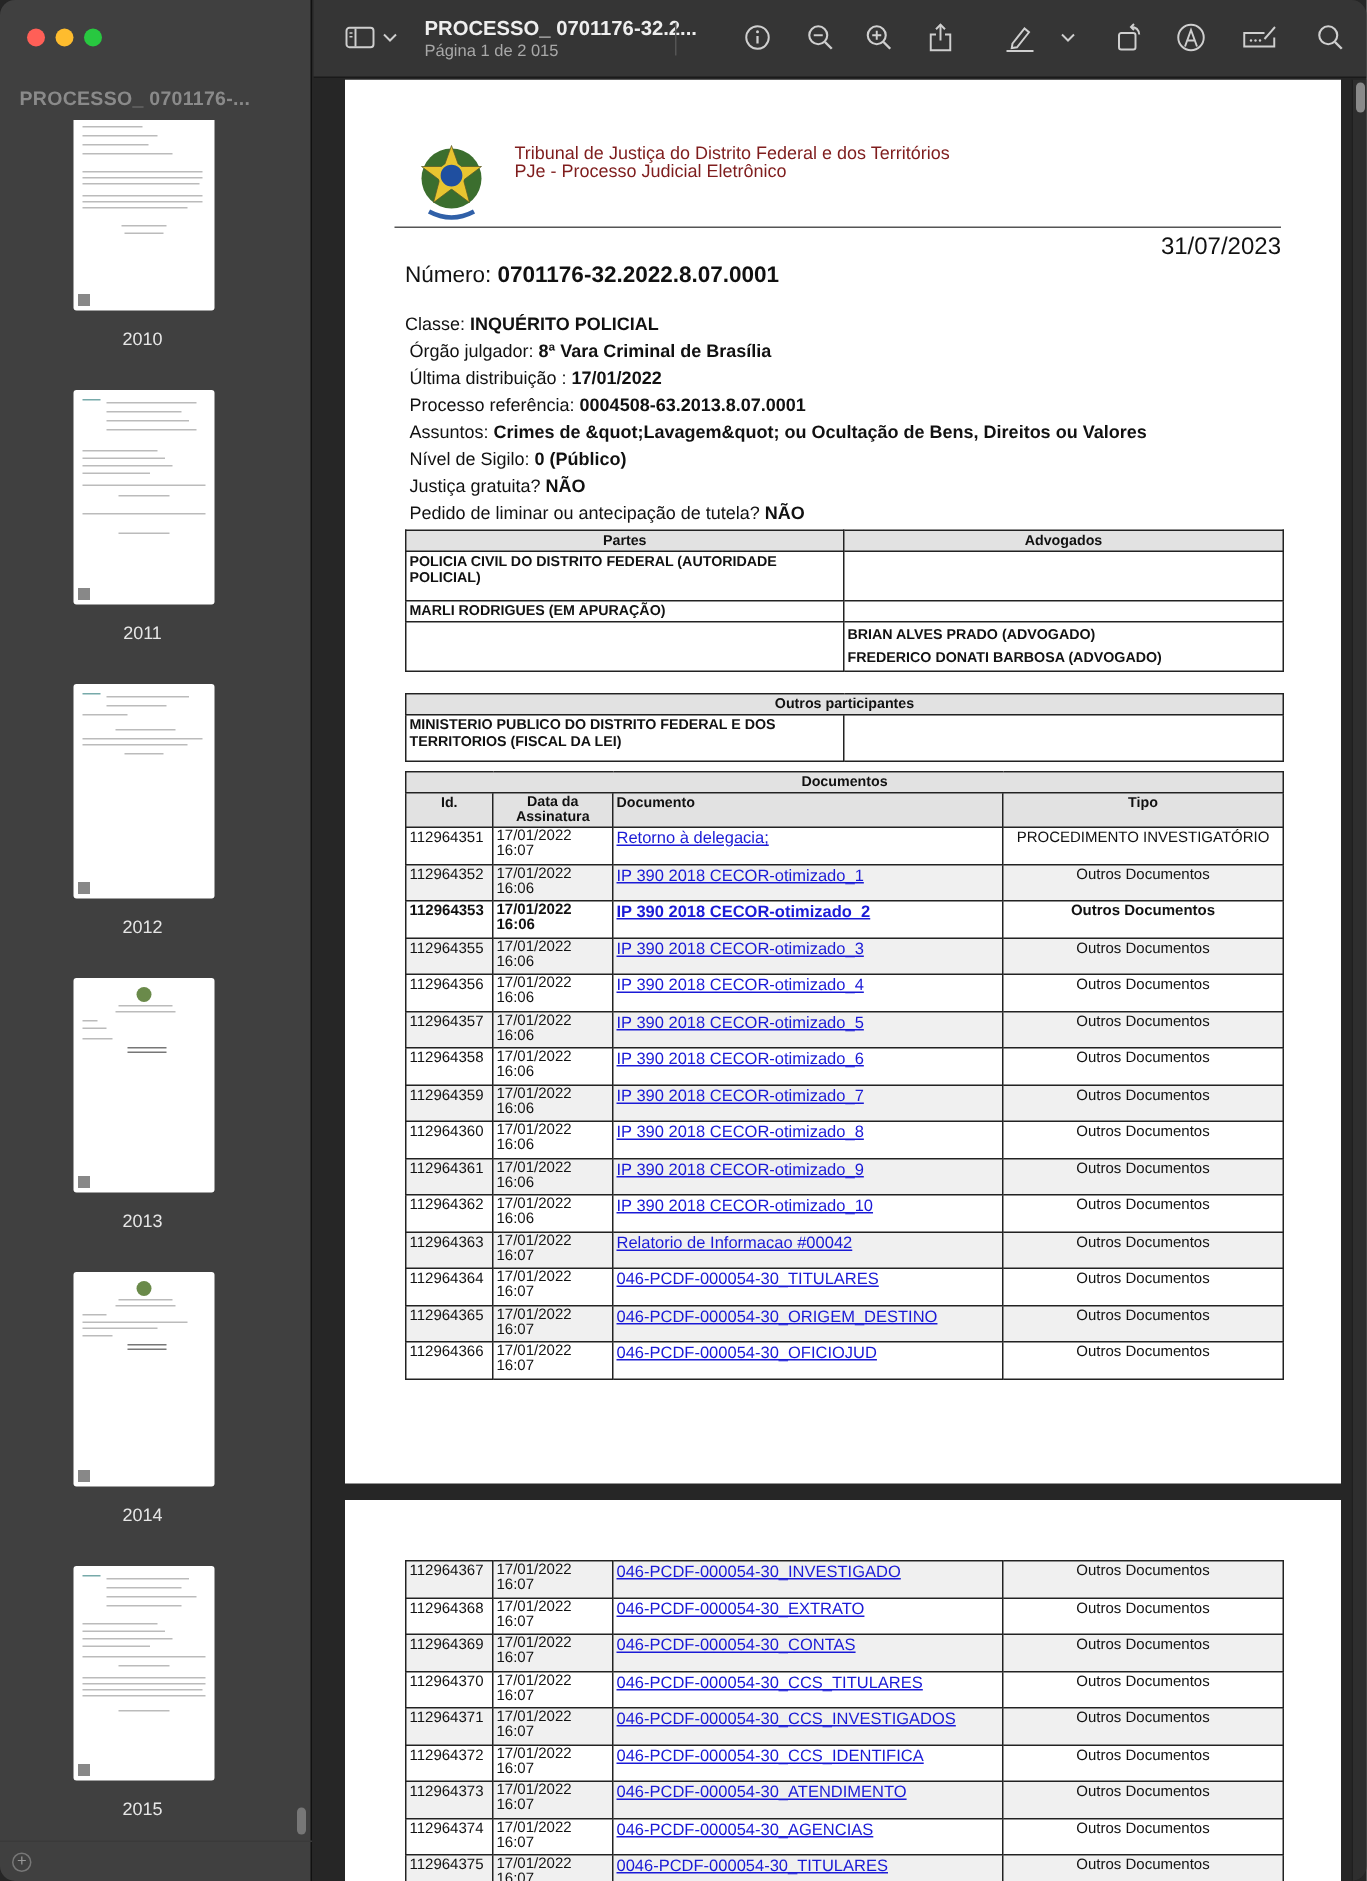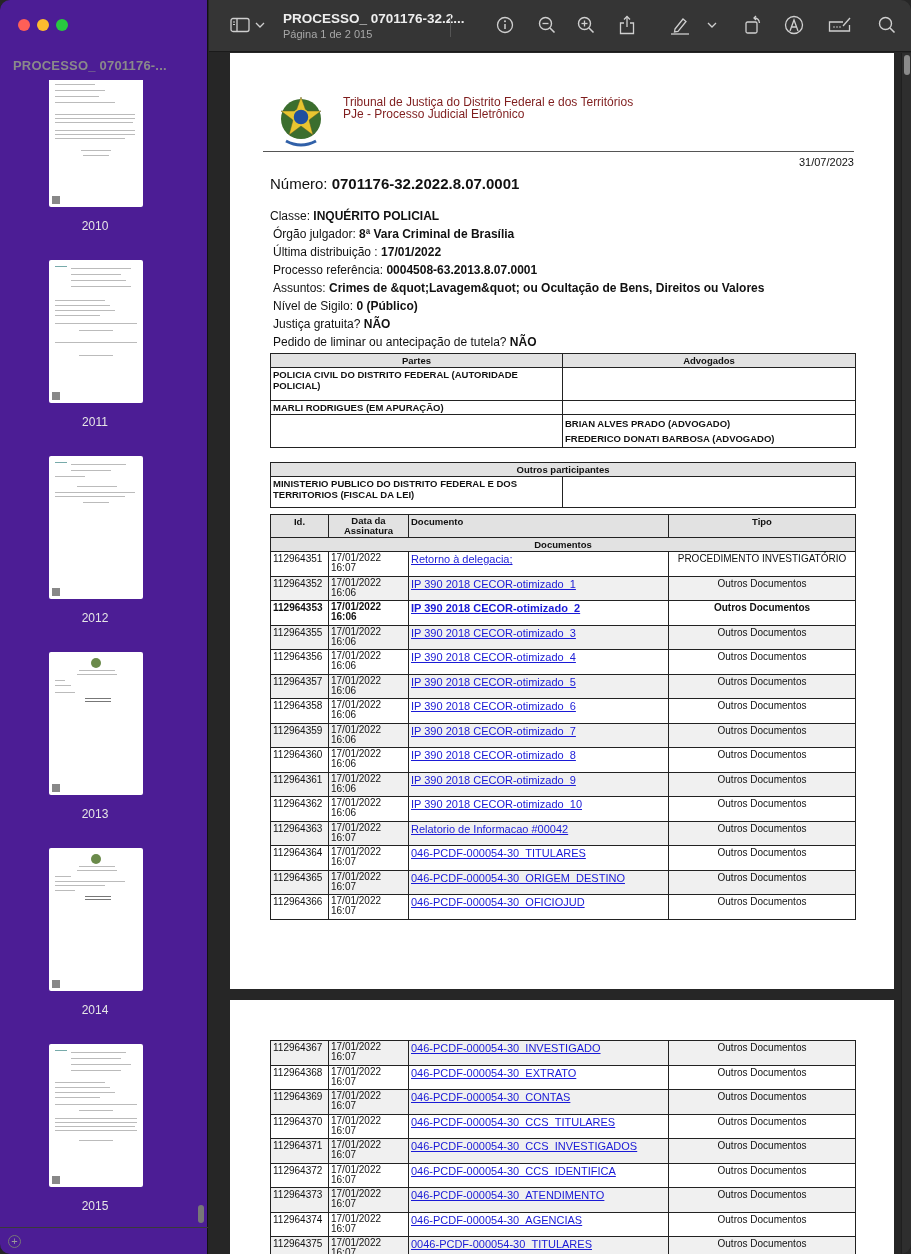--- a/index.html
+++ b/index.html
@@ -1,19 +1,19 @@
 <!DOCTYPE html>
 <html><head>
 <meta charset="utf-8">
 <style>
 *{box-sizing:border-box;margin:0;padding:0}
 html,body{width:911px;height:1254px;overflow:hidden;background:#262626;font-family:"Liberation Sans",sans-serif}
 .win{position:relative;width:911px;height:1254px;background:#262626;border-radius:10px;overflow:hidden}
 
-.sidebar{position:absolute;left:0;top:0;width:208px;height:1254px;background:#4c1d95;border-right:1px solid #111}
+.sidebar{position:absolute;left:0;top:0;width:208px;height:1254px;background:#404040;border-right:1px solid #111}
 .traffic{position:absolute;top:19px;left:18px;display:flex;gap:7px}
 .traffic span{width:12px;height:12px;border-radius:50%;display:block}
 .sb-title{position:absolute;top:58px;left:13px;color:#8a8a8a;font-size:13px;font-weight:bold;letter-spacing:.2px}
 .thumbs{position:absolute;top:80px;left:0;width:208px;height:1150px;overflow:hidden}
 .thumb{position:absolute;left:49px;width:94px;background:#fff;border-radius:2px}
 .thumb .ln{position:absolute;left:6px;height:1px;background:#bbb}
 .thumb .qr{position:absolute;left:3px;bottom:3px;width:8px;height:8px;background:#888}
 .thumb .seal{position:absolute;top:6px;left:42px;width:10px;height:10px;border-radius:50%;background:#6a8a4a}
 .tlabel{position:absolute;left:0;width:190px;text-align:center;color:#e6e6e6;font-size:12px}
 .sb-scroll{position:absolute;left:198px;top:1205px;width:6px;height:18px;border-radius:3px;background:#777}
@@ -29,21 +29,21 @@
 .content{position:absolute;left:209px;top:53px;width:702px;height:1201px;background:#262626;overflow:hidden}
 .vscroll{position:absolute;right:0;top:0;width:10px;height:1201px;background:#2e2e2e;border-left:1px solid #1f1f1f}
 .vscroll .thumbbar{position:absolute;left:2px;top:2px;width:6px;height:20px;border-radius:3px;background:#8a8a8a}
 .page{position:absolute;left:21px;width:664px;background:#fff}
 .page1{top:0;height:936px}
 .page2{top:947px;height:260px}
 .hdr{position:absolute;left:47px;top:40px}
 .seal-big{position:absolute;left:1px;top:0;width:46px;height:56px}
 .court{position:absolute;left:66px;top:3px;font-size:12px;color:#7f1d1d;line-height:12px;white-space:nowrap}
 .hr{position:absolute;left:33px;top:98px;width:591px;height:1px;background:#555}
-.date{position:absolute;right:40px;top:103px;font-size:11px;color:#111}
+.date{position:absolute;right:40px;top:103px;font-size:16px;color:#111}
 .numero{position:absolute;left:40px;top:122px;font-size:15px;color:#111}
 .numero b{font-weight:bold}
 .meta{position:absolute;left:40px;top:154px;font-size:12px;color:#111;line-height:18px}
 .meta div:not(:first-child){padding-left:3px}
 table.t{position:absolute;border-collapse:collapse;font-size:9.5px;color:#111;table-layout:fixed}
 table.t td, table.t th{border:1px solid #222;padding:1px 2px;vertical-align:top}
 table.t th{background:#e2e2e2;font-weight:bold;text-align:center}
 .bold{font-weight:bold}
 .alt{background:#f0f0f0}
 .ctr{text-align:center}
@@ -330,28 +330,28 @@
 
       <table class="t" id="docs-table" style="left:40px;top:461px;width:585px">
         <colgroup>
             <col style="width:58px">
             <col style="width:80px">
             <col style="width:260px">
             <col style="width:187px">
           </colgroup>
         <tbody>
             <tr>
+              <th colspan="4">Documentos</th>
+            </tr>
+        <tr>
           <th>Id.</th>
           <th style="line-height:10px">Data da Assinatura</th>
           <th style="text-align:left">Documento</th>
           <th>Tipo</th>
         </tr>
-        <tr>
-              <th colspan="4">Documentos</th>
-            </tr>
         </tbody>
           <tbody id="docs-body">
             <tr style="height: 24.5px;">
               <td class="idc">112964351</td>
               <td class="idc" style="line-height:10px">
                 <div>17/01/2022</div>
                 <div>16:07</div>
               </td>
               <td><a class="lnk" href="#">Retorno à delegacia;</a></td>
               <td class="ctr idc">PROCEDIMENTO INVESTIGATÓRIO</td>

